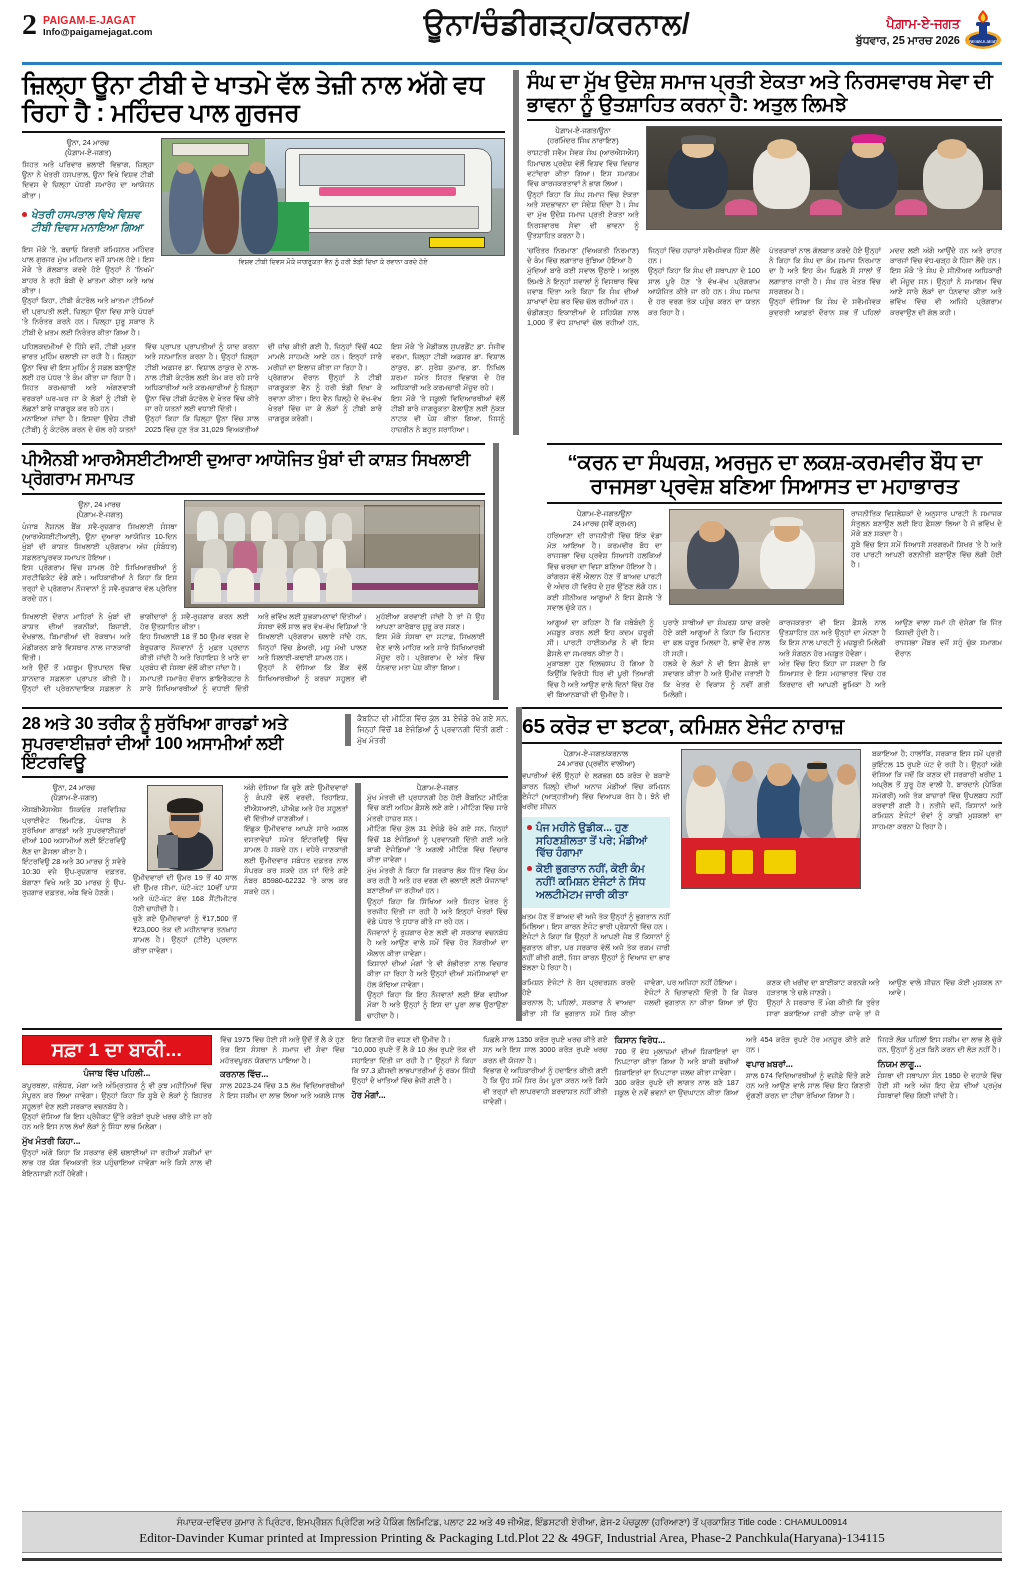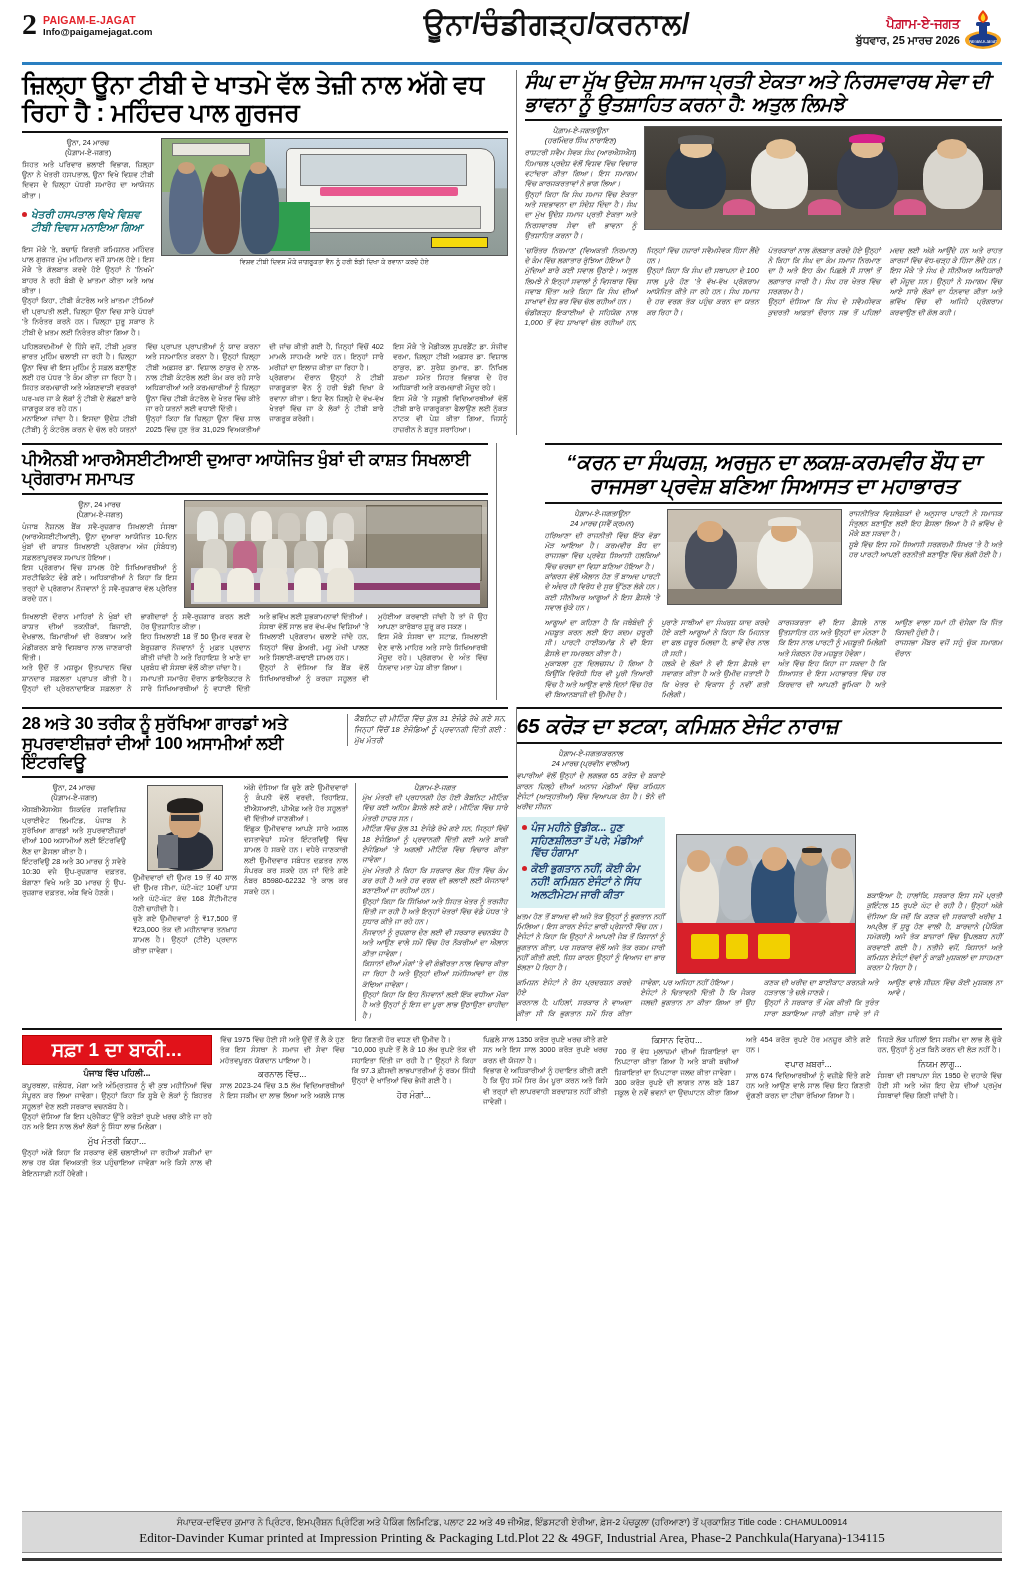--- a/index.html
+++ b/index.html
@@ -24,21 +24,21 @@
   .rule-blue{position:absolute;left:22px;right:22px;top:62px;height:3px;background:#2a7fc1;}
 
   
   .hl{font-weight:bold;color:#000;line-height:1.13;letter-spacing:-.2px;}
   .hl-1{font-size:25px;}
   .hl-2{font-size:20px;}
   .hl-3{font-size:17px;}
   .hl-4{font-size:21px;}
   .hl-5{font-size:17px;}
   .hr-b{border-top:2px solid #111;}
-  .vline{border-left:1px solid #737373;font-style:italic;}
+  .vline{border-left:6px solid #737373;}
 
   .body-txt{font-size:7.3px;line-height:1.42;text-align:justify;color:#1a1a1a;
      -webkit-hyphens:auto;hyphens:auto;word-spacing:.1px;}
   .dateline{font-size:7.3px;text-align:center;line-height:1.38;color:#111;}
   .cols4{column-count:4;column-gap:9px;}
   .cols6{column-count:6;column-gap:7px;}
 
   
   .bpanel{background:#d8f0f2;padding:4px 5px;box-sizing:border-box;}
   .bpanel.plain{background:transparent;padding:2px 0;}
@@ -48,21 +48,21 @@
   .btext.teal{color:#0d6b74;font-style:italic;}
 
   
   .photo{position:relative;overflow:hidden;background:#9aa7b0;border:1px solid #555;box-sizing:border-box;}
   .photo *{position:absolute;}
 
   
   .redbar{background:#e1121a;color:#fff;font-weight:bold;font-size:19px;
      text-align:center;padding:3px 8px;letter-spacing:.3px;border:1px solid #b00;}
   .subhead{font-size:8.6px;font-weight:bold;text-align:center;color:#111;margin:3px 0 2px;}
-  .inline-head{font-size:8.6px;font-weight:normal;color:#111;margin:3px 0 1px;text-align:center;}
+  .inline-head{font-size:8.6px;font-weight:bold;color:#111;margin:3px 0 1px;}
 
   
   .footer{position:absolute;left:22px;right:22px;bottom:22px;}
   .foot-box{background:#d9d9d9;border-top:1px solid #888;border-bottom:1px solid #888;padding:4px 10px;text-align:center;}
   .foot-l1{font-size:9px;color:#111;line-height:1.5;}
   .foot-l2{font-family:"Liberation Serif",serif;font-size:13px;color:#111;line-height:1.45;}
   .foot-rule{height:3px;background:#333;margin-top:5px;}
   .person{border-radius:46% 46% 38% 38%;}
 </style>
 </head>
@@ -350,21 +350,21 @@
           </div>
         </div>
       </div>
 
       <div style="width:486px;" class="vline">
         <div style="padding-left:0;">
           <div class="hr-b" style="margin-bottom:5px;"></div>
           <div class="hl hl-4">65 ਕਰੋੜ ਦਾ ਝਟਕਾ, ਕਮਿਸ਼ਨ ਏਜੰਟ ਨਾਰਾਜ਼</div>
           <div class="hr-b" style="margin:4px 0 5px;"></div>
 
-          <div style="display:flex;gap:11px;align-items:flex-end;">
+          <div style="display:flex;gap:11px;">
             <div style="width:148px;">
               <div class="dateline" style="white-space:pre-line;">ਪੈਗ਼ਾਮ-ਏ-ਜਗਤ/ਕਰਨਾਲ
 24 ਮਾਰਚ (ਪ੍ਰਵੀਨ ਵਾਲੀਆ)</div>
               <div class="body-txt" style="margin-top:2px;">ਵਪਾਰੀਆਂ ਵੱਲੋਂ ਉਨ੍ਹਾਂ ਦੇ ਲਗਭਗ 65 ਕਰੋੜ ਦੇ ਬਕਾਏ ਕਾਰਨ ਜ਼ਿਲ੍ਹੇ ਦੀਆਂ ਅਨਾਜ ਮੰਡੀਆਂ ਵਿੱਚ ਕਮਿਸ਼ਨ ਏਜੰਟਾਂ (ਆੜ੍ਹਤੀਆਂ) ਵਿੱਚ ਵਿਆਪਕ ਰੋਸ ਹੈ। ਝੋਨੇ ਦੀ ਖਰੀਦ ਸੀਜ਼ਨ</div>
               <div class="bpanel" style="margin-top:4px;">
                 <div class="bullet-row">
                   <div class="dot"></div>
                   <div class="btext">ਪੰਜ ਮਹੀਨੇ ਉਡੀਕ... ਹੁਣ ਸਹਿਣਸ਼ੀਲਤਾ ਤੋਂ ਪਰੇ; ਮੰਡੀਆਂ ਵਿੱਚ ਹੰਗਾਮਾ</div>
                 </div>
                 <div class="bullet-row">

